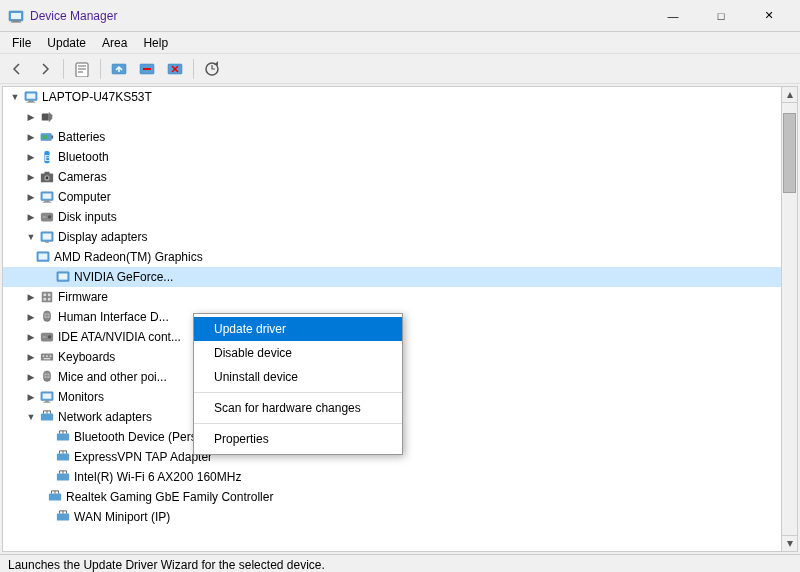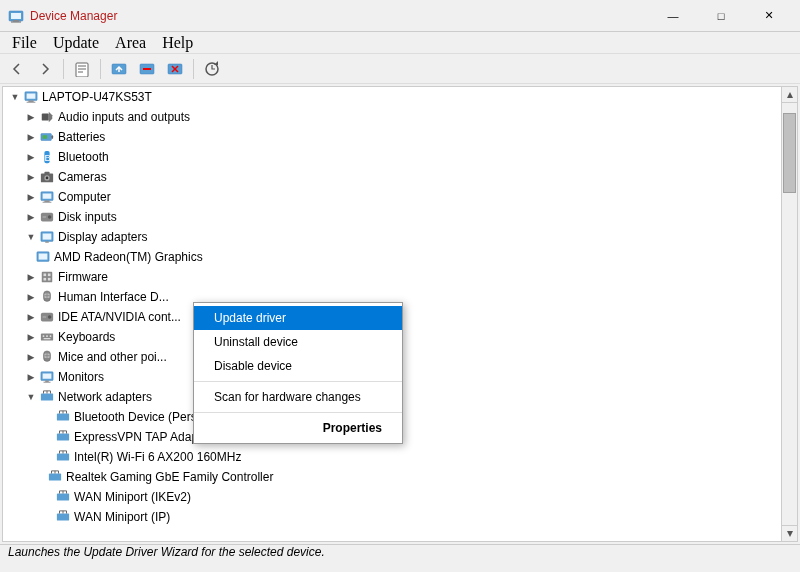--- a/index.html
+++ b/index.html
@@ -28,21 +28,21 @@
       display: flex;
       align-items: center;
       gap: 6px;
     }
     .title-bar-icon {
       width: 16px;
       height: 16px;
     }
     .title-bar-title {
       font-size: 12px;
-      color: #b91c1c;
+      color: #4c1d95;
     }
     .title-bar-controls {
       display: flex;
       gap: 2px;
     }
     .title-bar-btn {
       width: 46px;
       height: 28px;
       display: flex;
       align-items: center;
@@ -58,22 +58,21 @@
       background: #f0f0f0;
       height: 22px;
       display: flex;
       align-items: center;
       padding: 0 4px;
       border-bottom: 1px solid #ddd;
     }
     .menu-item {
       padding: 2px 8px;
       cursor: pointer;
-      font-size: 16px;
-      font-family: Liberation Serif, serif;
+      font-size: 12px;
     }
 
     
     .toolbar {
       background: #f0f0f0;
       height: 30px;
       display: flex;
       align-items: center;
       padding: 0 4px;
       border-bottom: 1px solid #ddd;
@@ -140,34 +139,33 @@
       flex-shrink: 0;
       margin-right: 3px;
       display: flex;
       align-items: center;
       justify-content: center;
     }
     .item-label { font-size: 12px; }
 
     
     .status-bar {
-      height: 28px;
+      height: 18px;
       background: #f0f0f0;
       border-top: 1px solid #ccc;
       display: flex;
-      align-items: flex-start;
+      align-items: flex-end;
       padding: 0 8px;
       font-size: 12px;
-      font-style: italic;
     }
 
     
     .context-menu {
       position: absolute;
-      top: 215px;
+      top: 226px;
       left: 190px;
       background: white;
       border: 1px solid #999;
       box-shadow: 2px 2px 8px rgba(0,0,0,0.3);
       min-width: 210px;
       z-index: 100;
       padding: 3px 0;
     }
     .context-menu-item {
       padding: 5px 20px;
@@ -175,21 +173,21 @@
       font-size: 12px;
       display: flex;
       align-items: center;
     }
     .context-menu-item.active { background: #0078d7; color: white; }
     .context-menu-separator {
       height: 1px;
       background: #ddd;
       margin: 3px 0;
     }
-    .context-menu-item.bold { font-weight: bold; justify-content: flex-end; }
+    .context-menu-item.bold { font-weight: normal; }
   </style>
 </head>
 <body>
 
 <div class="title-bar">
   <div class="title-bar-left">
     <svg class="title-bar-icon" viewBox="0 0 16 16">
       <rect x="1" y="3" width="14" height="10" rx="1" fill="#5a9fd4" stroke="#3a7fc1" stroke-width="0.5"></rect>
       <rect x="3" y="5" width="10" height="6" fill="#e8f4ff"></rect>
       <rect x="5" y="12" width="6" height="1.5" fill="#888"></rect>
@@ -286,21 +284,20 @@
     </div>
 
     <div class="tree-item" style="padding-left:20px">
       <span class="expand-btn">▶</span>
       <span class="item-icon">
         <svg width="14" height="14" viewBox="0 0 16 16">
           <rect x="2" y="4" width="8" height="8" rx="1" fill="#555"></rect>
           <polygon points="10,2 14,6 14,10 10,14" fill="#777"></polygon>
         </svg>
       </span>
-      <span class="item-label">Audio inputs and outputs</span>
     </div>
 
     <div class="tree-item" style="padding-left:20px">
       <span class="expand-btn">▶</span>
       <span class="item-icon">
         <svg width="14" height="14" viewBox="0 0 16 16">
           <rect x="1" y="4" width="12" height="8" rx="1" fill="#5a9fd4" stroke="#3a7fc1" stroke-width="0.5"></rect>
           <rect x="13" y="6" width="2" height="4" rx="1" fill="#666"></rect>
           <rect x="3" y="6" width="5" height="4" fill="#4CAF50"></rect>
         </svg>
@@ -373,20 +370,30 @@
       <span class="expand-btn" style="visibility:hidden">▶</span>
       <span class="item-icon">
         <svg width="14" height="14" viewBox="0 0 16 16">
           <rect x="1" y="2" width="14" height="11" rx="1" fill="#5a9fd4" stroke="#3a7fc1" stroke-width="0.5"></rect>
           <rect x="3" y="4" width="10" height="7" fill="#e8f4ff"></rect>
         </svg>
       </span>
       <span class="item-label">AMD Radeon(TM) Graphics</span>
     </div>
 
+    <div class="tree-item highlighted" style="padding-left:36px">
+      <span class="expand-btn" style="visibility:hidden">▶</span>
+      <span class="item-icon">
+        <svg width="14" height="14" viewBox="0 0 16 16">
+          <rect x="1" y="2" width="14" height="11" rx="1" fill="#5a9fd4" stroke="#3a7fc1" stroke-width="0.5"></rect>
+          <rect x="3" y="4" width="10" height="7" fill="#e8f4ff"></rect>
+        </svg>
+      </span>
+      <span class="item-label">NVIDIA GeForce...</span>
+    </div>
 
     <div class="tree-item" style="padding-left:20px">
       <span class="expand-btn">▶</span>
       <span class="item-icon">
         <svg width="14" height="14" viewBox="0 0 16 16">
           <rect x="2" y="2" width="12" height="12" rx="1" fill="#888"></rect>
           <rect x="4" y="4" width="3" height="3" fill="#ddd"></rect>
           <rect x="9" y="4" width="3" height="3" fill="#ddd"></rect>
           <rect x="4" y="9" width="3" height="3" fill="#ddd"></rect>
           <rect x="9" y="9" width="3" height="3" fill="#ddd"></rect>
@@ -523,45 +530,32 @@
           <rect x="1" y="4" width="14" height="8" rx="1" fill="#5a9fd4"></rect>
           <line x1="4" y1="4" x2="4" y2="1" stroke="#555" stroke-width="1"></line>
           <line x1="8" y1="4" x2="8" y2="1" stroke="#555" stroke-width="1"></line>
           <line x1="12" y1="4" x2="12" y2="1" stroke="#555" stroke-width="1"></line>
           <line x1="4" y1="1" x2="12" y2="1" stroke="#555" stroke-width="1"></line>
         </svg>
       </span>
       <span class="item-label">Realtek Gaming GbE Family Controller</span>
     </div>
 
+
     <div class="tree-item" style="padding-left:36px">
       <span class="expand-btn" style="visibility:hidden">▶</span>
       <span class="item-icon">
         <svg width="14" height="14" viewBox="0 0 16 16">
           <rect x="1" y="4" width="14" height="8" rx="1" fill="#5a9fd4"></rect>
           <line x1="4" y1="4" x2="4" y2="1" stroke="#555" stroke-width="1"></line>
           <line x1="8" y1="4" x2="8" y2="1" stroke="#555" stroke-width="1"></line>
           <line x1="12" y1="4" x2="12" y2="1" stroke="#555" stroke-width="1"></line>
           <line x1="4" y1="1" x2="12" y2="1" stroke="#555" stroke-width="1"></line>
         </svg>
       </span>
-      <span class="item-label">WAN Miniport (IKEv2)</span>
-    </div>
-
-    <div class="tree-item" style="padding-left:36px">
-      <span class="expand-btn" style="visibility:hidden">▶</span>
-      <span class="item-icon">
-        <svg width="14" height="14" viewBox="0 0 16 16">
-          <rect x="1" y="4" width="14" height="8" rx="1" fill="#5a9fd4"></rect>
-          <line x1="4" y1="4" x2="4" y2="1" stroke="#555" stroke-width="1"></line>
-          <line x1="8" y1="4" x2="8" y2="1" stroke="#555" stroke-width="1"></line>
-          <line x1="12" y1="4" x2="12" y2="1" stroke="#555" stroke-width="1"></line>
-          <line x1="4" y1="1" x2="12" y2="1" stroke="#555" stroke-width="1"></line>
-        </svg>
-      </span>
       <span class="item-label">WAN Miniport (IP)</span>
     </div>
 
     <div class="tree-item" style="padding-left:36px">
       
       
       
     </div>
 
     <div style="position:absolute;right:0;top:0;bottom:0;width:16px;background:#f0f0f0;border-left:1px solid #ccc;">
@@ -578,24 +572,24 @@
             <path d="M4 7 L7 1 L1 1 Z" fill="#555"></path>
           </svg>
       </div>
     </div>
 
     <div class="context-menu" id="context-menu">
       <div class="context-menu-item active">
         <span>Update driver</span>
       </div>
       <div class="context-menu-item">
+        <span>Disable device</span>
+      </div>
+      <div class="context-menu-item">
         <span>Uninstall device</span>
-      </div>
-      <div class="context-menu-item">
-        <span>Disable device</span>
       </div>
       <div class="context-menu-separator"></div>
       <div class="context-menu-item">
         <span>Scan for hardware changes</span>
       </div>
       <div class="context-menu-separator"></div>
       <div class="context-menu-item bold">
         <span>Properties</span>
       </div>
     </div>

